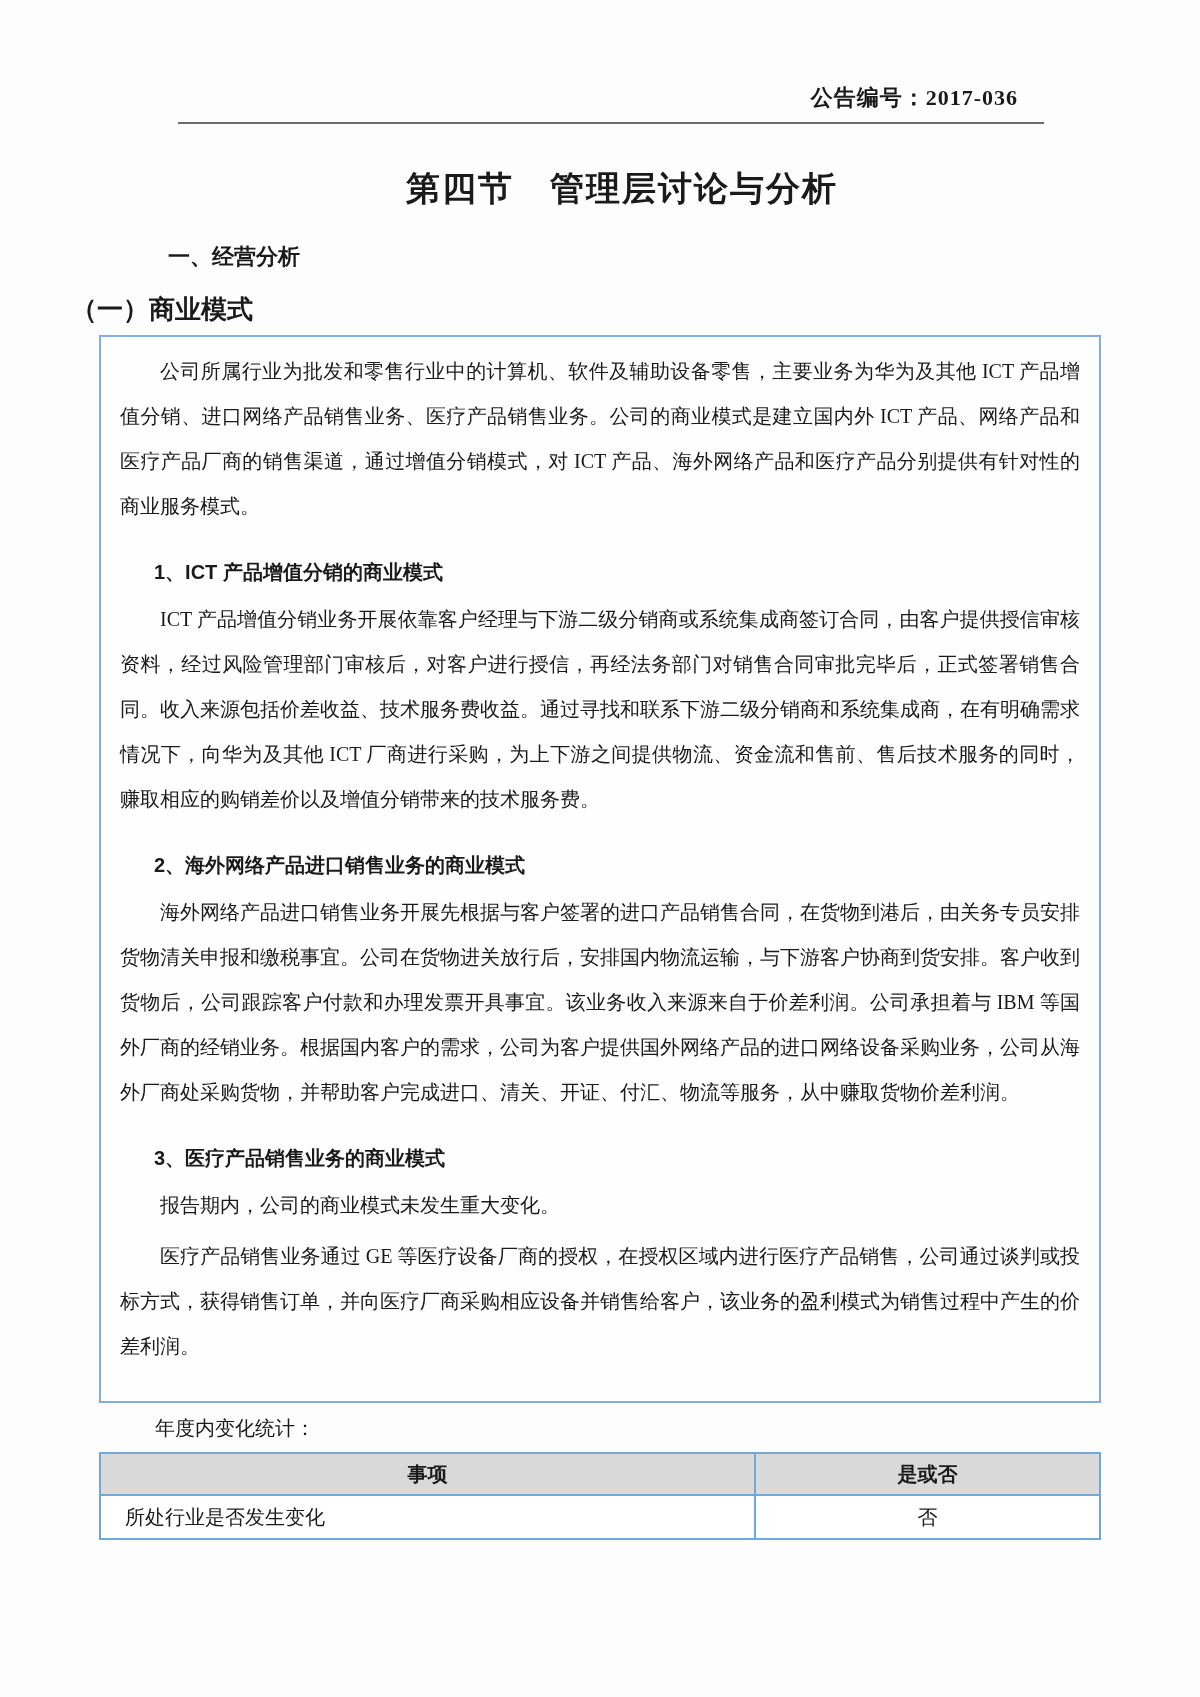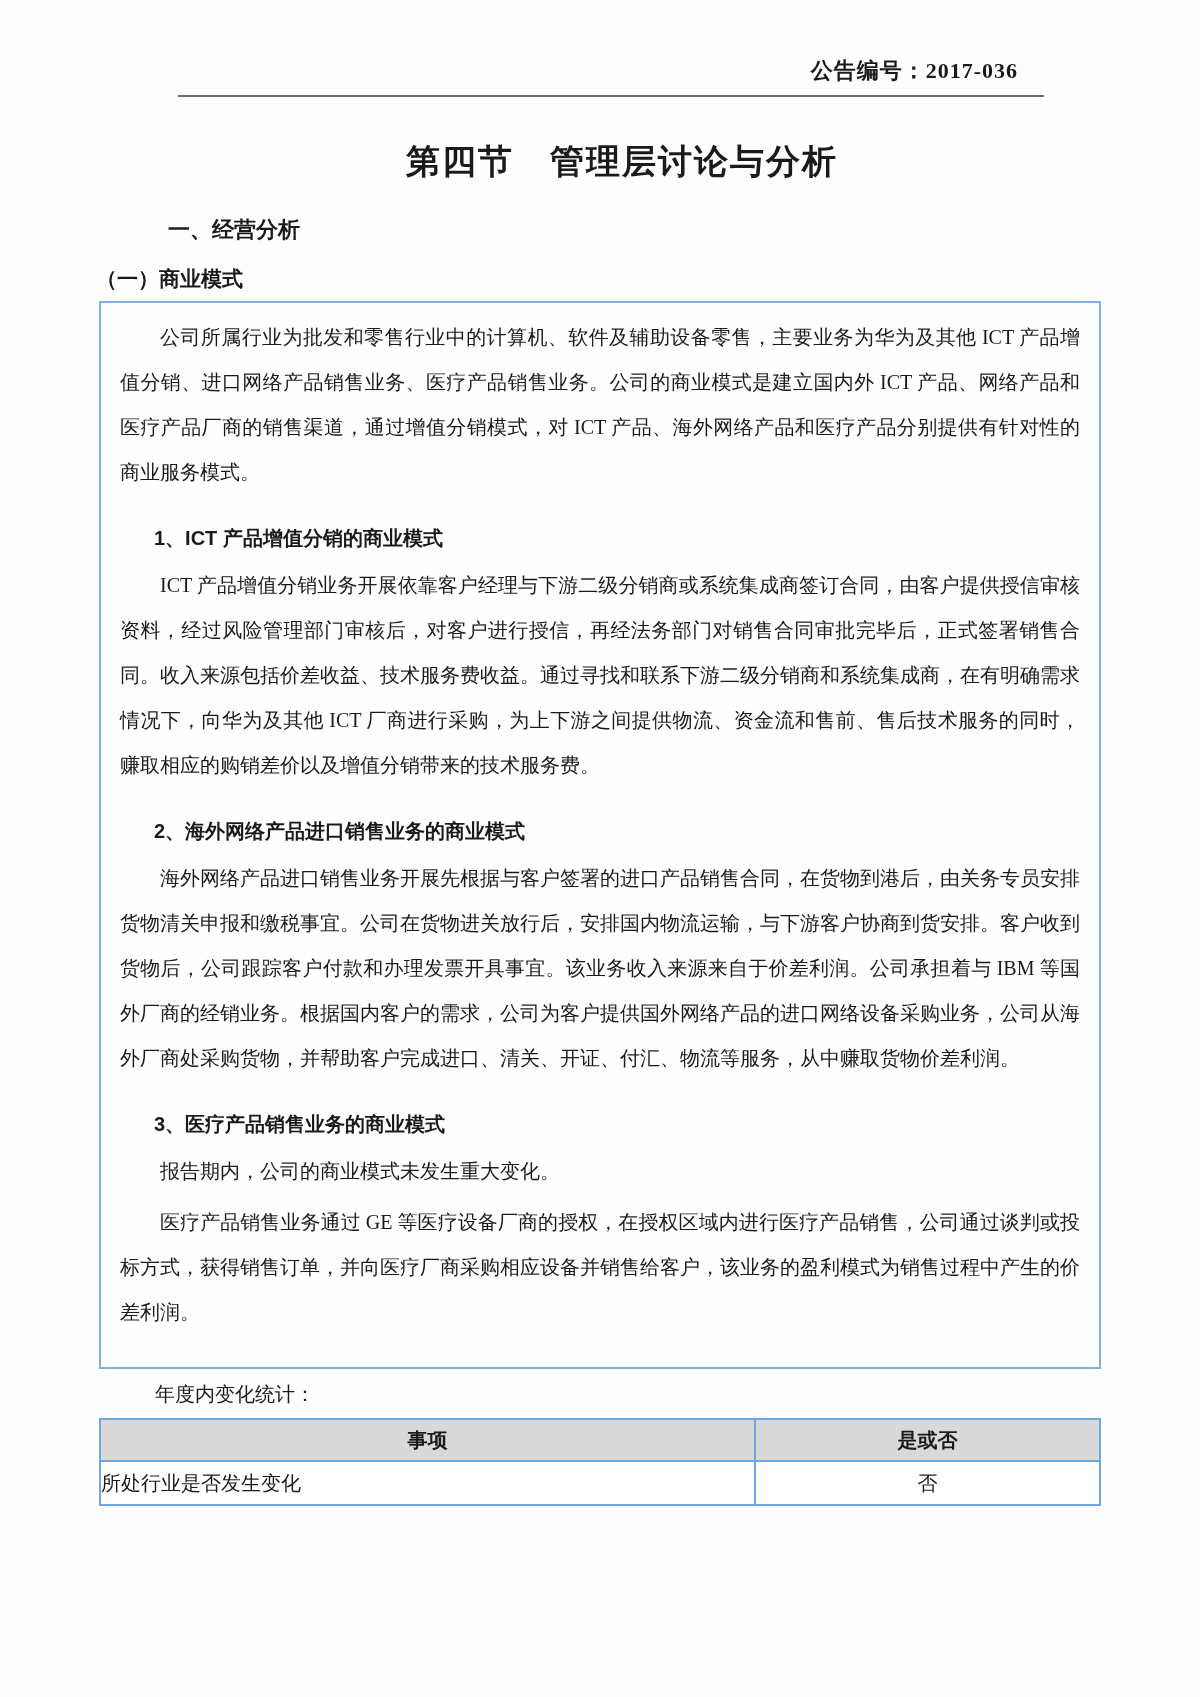--- a/index.html
+++ b/index.html
@@ -4,21 +4,21 @@
 <style>
   html,body{margin:0;padding:0;}
   body{
     width:1200px;height:1697px;
     background:#fdfdfd;
     color:var(--text,#1a1a1a);
     font-family:"Liberation Serif","DejaVu Serif",serif;
     overflow:hidden;
   }
   .announce{
-    padding:56px 182px 0 0;
+    padding:83px 182px 0 0;
     text-align:right;
     font-size:22px;font-weight:bold;
     letter-spacing:1px;
   }
   .header-rule{
     margin:9px 0 0 178px;
     width:866px;height:2px;
     background:var(--header-rule,#6b6b6b);
   }
   .doc-title{
@@ -28,23 +28,23 @@
     font-size:34px;font-weight:bold;
     letter-spacing:2px;
     padding-left:44px;
   }
   .sec-heading{
     margin:30px 0 0 168px;
     font-family:"Liberation Sans","DejaVu Sans",sans-serif;
     font-size:22px;font-weight:bold;
   }
   .subsec-heading{
-    margin:20px 0 0 96px;
+    margin:20px 0 0 71px;
     font-family:Liberation Mono, monospace;
-    font-size:21px;font-weight:bold;
+    font-size:26px;font-weight:bold;
   }
   .bm-box{
     margin:8px 0 0 99px;
     width:972px;
     border:2px solid var(--box-border,#7fb0e0);
     padding:6px 13px 26px 13px;
     background:#fefefe;
   }
   .body-para{
     margin:6px;
@@ -74,21 +74,21 @@
     background:var(--table-header-bg,#d9d9d9);
     height:38px;
     font-family:"Liberation Sans","DejaVu Sans",sans-serif;
     font-weight:bold;text-align:center;
   }
   .change-table td{
     border:2px solid var(--table-border,#6fa8dc);
     height:40px;background:#fff;
   }
   .col-item{width:655px;}
-  .cell-item{text-align:left;padding-left:0;}
+  .cell-item{text-align:left;padding-left:24px;}
   .cell-answer{text-align:center;}
 </style>
 </head>
 <body>
 
 <div>
 
   <div class="announce">公告编号：2017-036</div>
 
   <div class="header-rule"></div>

